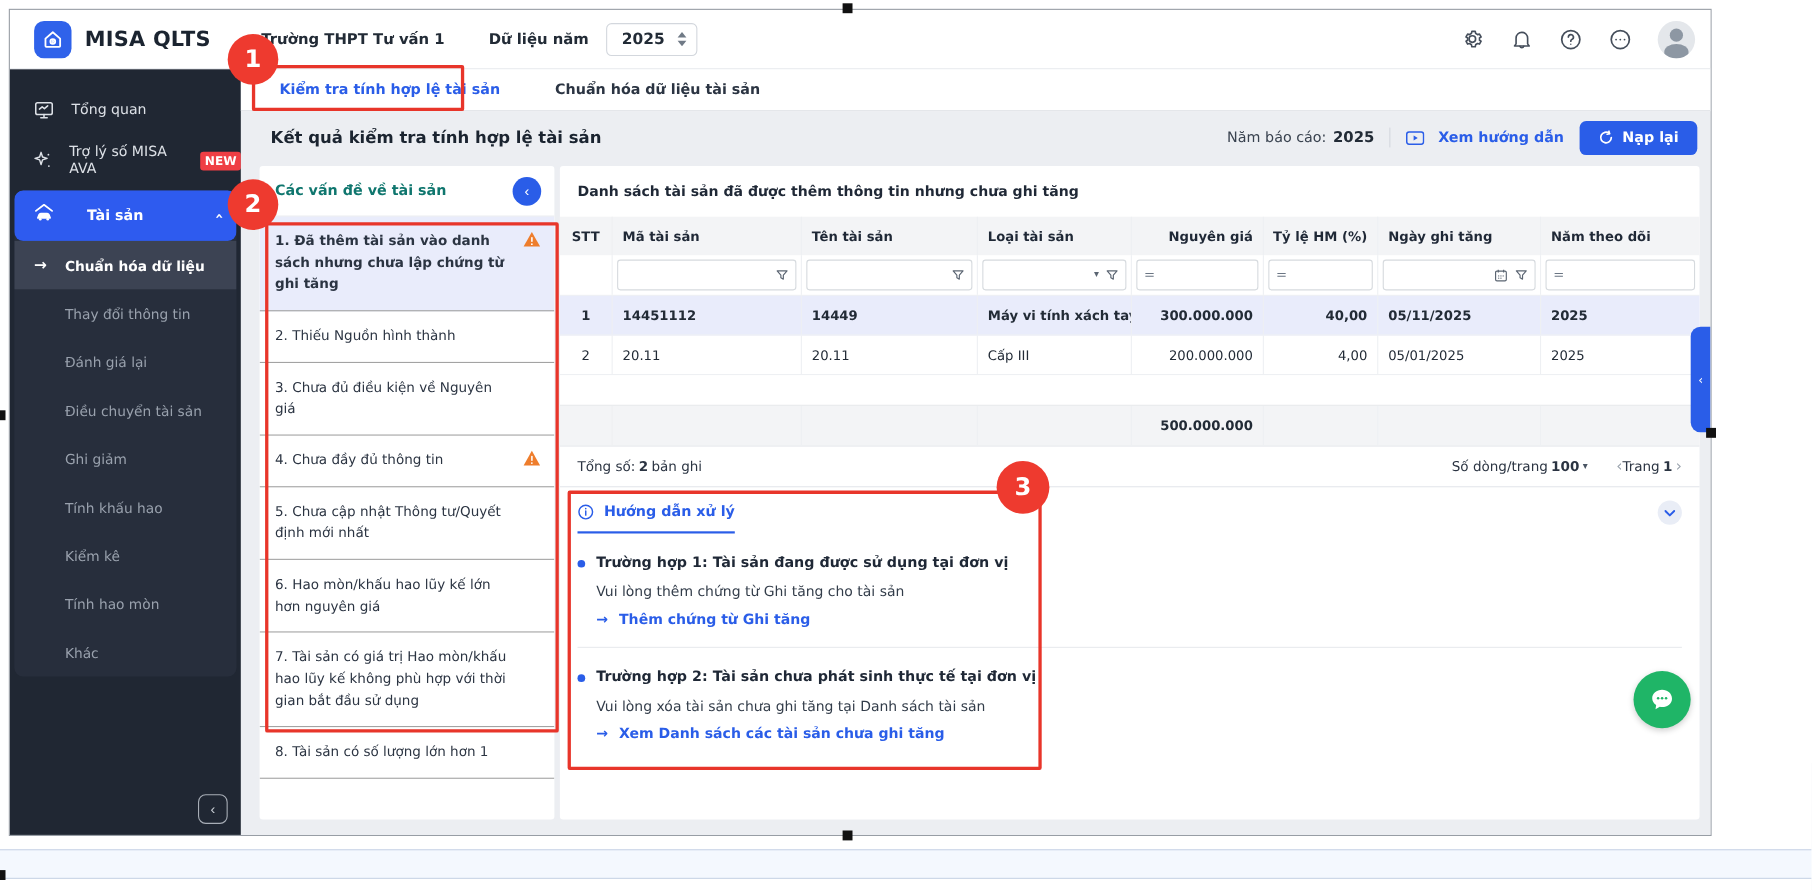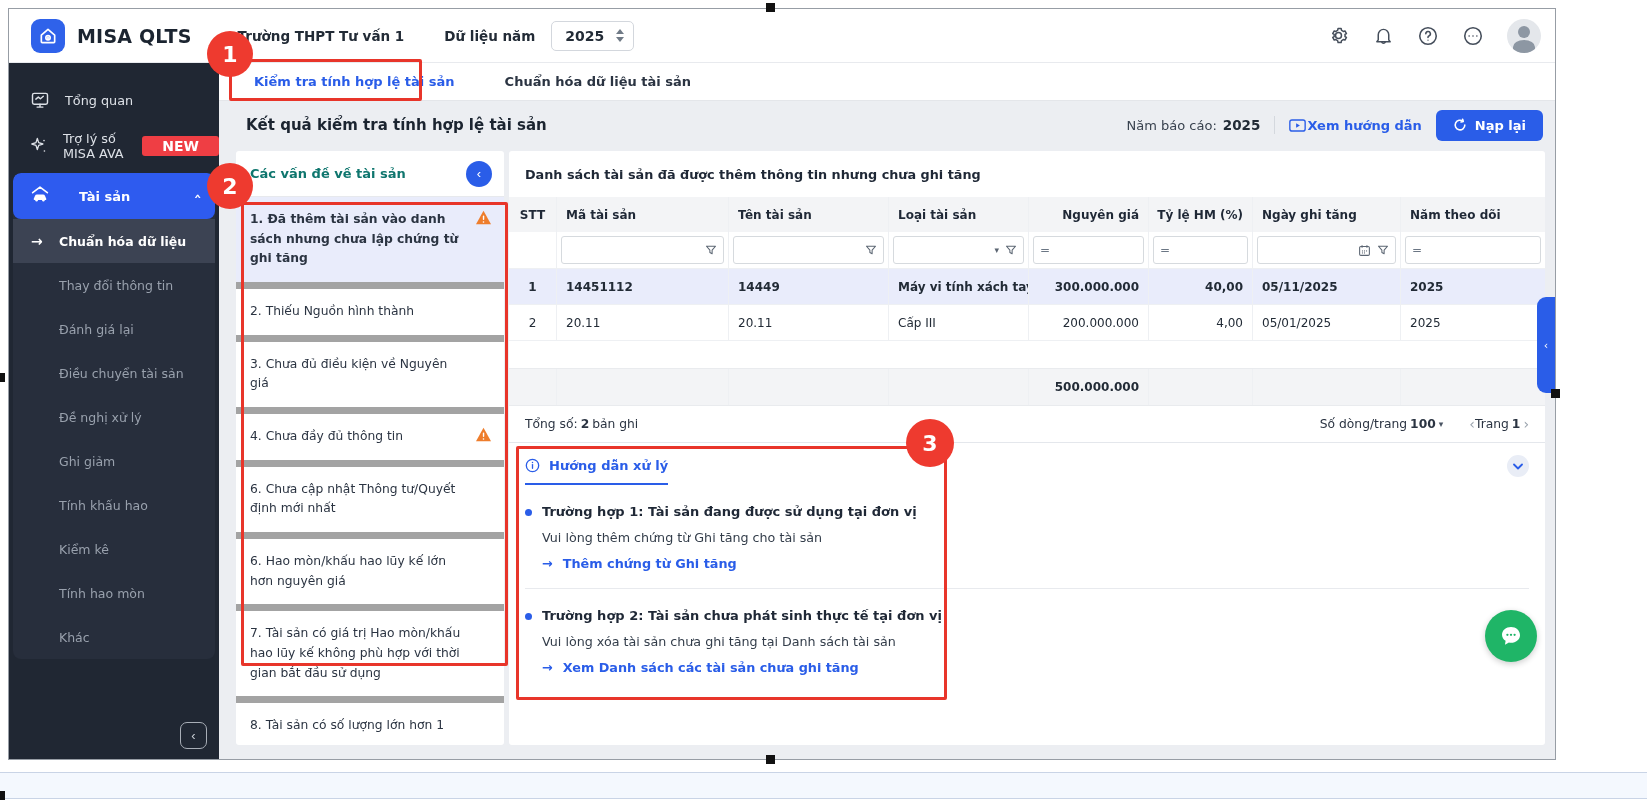--- a/index.html
+++ b/index.html
@@ -24,51 +24,51 @@
   .top-icons { margin-left:auto; display:flex; align-items:center; gap:23px; }
   .tico { width:22px; height:22px; display:flex; align-items:center; justify-content:center; color:#454e5b; cursor:pointer; }
   .avatar { width:34px; height:34px; border-radius:50%; background:#e4e7eb; position:relative; overflow:hidden; cursor:pointer; }
   .avatar .head { position:absolute; left:11px; top:7px; width:12px; height:12px; border-radius:50%; background:#8d97a3; }
   .avatar .bodyp { position:absolute; left:6px; top:21px; width:22px; height:14px; border-radius:50% 50% 0 0; background:#8d97a3; }
 
   
   .sidebar { position:absolute; left:0; top:54px; width:210px; bottom:0; background:#202733; }
   .nav-item { height:46px; display:flex; align-items:center; gap:14px; padding-left:20px; color:#dde1e7; font-size:12.8px; cursor:pointer; }
   .nav-item .nico { width:22px; display:flex; justify-content:center; }
-  .badge-new { background:#ef3e44; color:#fff; font-size:14px; font-weight:700; border-radius:3px; padding:2px 20px; margin-left:2px; }
+  .badge-new { background:#ef3e44; color:#fff; font-size:11px; font-weight:700; border-radius:3px; padding:2px 4px; margin-left:2px; }
   .nav-group { margin:4px 4px 0 4px; background:#272e3c; border-radius:8px; overflow:hidden; }
   .nav-parent { height:46px; display:flex; align-items:center; gap:28px; padding:0 14px 0 16px; background:#2e5bef; color:#fff; font-weight:700; font-size:13px; border-radius:8px; cursor:pointer; }
   .nav-parent .chev { margin-left:auto; font-size:13px; display:inline-block; transform:rotate(90deg); }
   .sub-item { height:44px; display:flex; align-items:center; padding-left:46px; color:#99a1ad; font-size:12.5px; cursor:pointer; position:relative; }
   .sub-item.active { background:#3c4353; color:#fff; font-weight:700; }
   .sub-item.active .arr { position:absolute; left:18px; color:#fff; font-size:14px; }
   .collapse-btn { position:absolute; right:12px; bottom:10px; width:27px; height:27px; border-radius:7px; border:1.5px solid #a8aeb7; background:transparent; color:#c8cdd4; font-size:13px; display:flex; align-items:center; justify-content:center; cursor:pointer; }
 
   
   .main { position:absolute; left:210px; top:54px; right:0; bottom:0; background:#eceef2; display:flex; flex-direction:column;justify-content:center; }
   .tabbar { height:38px; background:#fff; border-bottom:1px solid #e4e6ea; display:flex; align-items:center; padding-left:10px; flex:0 0 auto; }
   .tab { padding:0 25px; font-size:13px; font-weight:700; color:#2b3442; cursor:pointer; line-height:38px; }
   .tab.active { color:#2a5de8; }
   .pagehead { height:48px; display:flex; align-items:center; padding:0 12px 0 27px; flex:0 0 auto; }
   .ptitle { font-size:15px; font-weight:700; color:#1b2430; }
   .phright { margin-left:auto; display:flex; align-items:center; gap:14px; }
   .rylbl { font-size:13px; color:#39424f; }
   .ryval { font-size:13.5px; font-weight:700; margin-left:-8px; }
   .vline { width:1px; height:18px; background:#d4d8de; }
-  .guide-link { display:flex; align-items:center; gap:1px; color:#2a5de8; font-size:13px; font-weight:700; cursor:pointer; text-decoration:none; }
+  .guide-link { display:flex; align-items:center; gap:12px; color:#2a5de8; font-size:13px; font-weight:700; cursor:pointer; text-decoration:none; }
   .reload-btn { display:flex; align-items:center; gap:8px; background:#2a5de8; color:#fff; border:none; border-radius:6px; padding:8px 17px; font-size:13px; font-weight:700; cursor:pointer; font-family:inherit; }
 
   .panel-row { flex:1; display:flex; gap:5px; margin:2px 10px 14px 17px; min-height:0; }
 
   
   .issues-panel { width:268px; flex:0 0 auto; background:#fff; border-radius:3px; overflow:hidden; }
   .ip-head { height:46px; display:flex; align-items:center; justify-content:space-between; padding:0 12px 0 14px; border-bottom:1px solid #e7e9ed; }
   .ip-title { font-size:13px; font-weight:700; color:#0f766e; }
   .ip-collapse { width:26px; height:26px; border-radius:50%; background:#2a5de8; color:#fff; border:none; font-size:13px; display:flex; align-items:center; justify-content:center; cursor:pointer; }
-  .issue-item { position:relative; padding:13px 36px 13px 14px; border-bottom:7px solid #a3a3a3; font-size:12.3px; line-height:1.6; color:#2b3442; cursor:pointer; }
+  .issue-item { position:relative; padding:13px 36px 13px 14px; border-bottom:1px solid #a3a3a3; font-size:12.3px; line-height:1.6; color:#2b3442; cursor:pointer; }
   .issue-item.active { background:#e9ecfb; font-weight:700; }
   .warn-ico { position:absolute; right:12px; top:13px; }
 
   
   .grid-panel { flex:1; background:#fff; border-radius:3px; position:relative; min-width:0; display:flex; flex-direction:column; }
   .gp-title { height:46px; display:flex; align-items:center; padding:0 16px; font-size:12.8px; font-weight:700; color:#1f2836; flex:0 0 auto; }
   .grow { display:grid; grid-template-columns:48px 172px 160px 140px 120px 104px 148px 1fr; flex:0 0 auto; }
   .cell { display:flex; align-items:center; padding:0 9px; border-right:1px solid #eef0f3; overflow:hidden; white-space:nowrap; text-overflow:ellipsis; font-size:12px; min-width:0; }
   .cell:last-child { border-right:none; }
   .num { justify-content:flex-end; }
@@ -220,23 +220,20 @@
           <div class="sub-item">
               <span>Thay đổi thông tin</span>
             </div>
           <div class="sub-item">
               <span>Đánh giá lại</span>
             </div>
           <div class="sub-item">
               <span>Điều chuyển tài sản</span>
             </div>
           <div class="sub-item">
-              <span>Đề nghị xử lý</span>
-            </div>
-          <div class="sub-item">
               <span>Ghi giảm</span>
             </div>
           <div class="sub-item">
               <span>Tính khấu hao</span>
             </div>
           <div class="sub-item">
               <span>Kiểm kê</span>
             </div>
           <div class="sub-item">
               <span>Tính hao mòn</span>
@@ -300,21 +297,21 @@
           <div class="issue-item"><span>2. Thiếu Nguồn hình thành</span></div>
           <div class="issue-item"><span>3. Chưa đủ điều kiện về Nguyên giá</span></div>
           <div class="issue-item">
             <span>4. Chưa đầy đủ thông tin</span>
             <span class="warn-ico"><svg width="17" height="15" viewBox="0 0 20 18">
                   <path d="M10 1 L19 17 H1 Z" fill="#ee7d2c"></path>
                   <rect x="9.2" y="6.5" width="1.7" height="5.5" rx="0.8" fill="#fff"></rect>
                   <circle cx="10" cy="14.4" r="1" fill="#fff"></circle>
                 </svg></span>
           </div>
-          <div class="issue-item"><span>6. Chưa cập nhật Thông tư/Quyết định mới nhất</span></div>
+          <div class="issue-item"><span>5. Chưa cập nhật Thông tư/Quyết định mới nhất</span></div>
           <div class="issue-item"><span>6. Hao mòn/khấu hao lũy kế lớn hơn nguyên giá</span></div>
           <div class="issue-item"><span>7. Tài sản có giá trị Hao mòn/khấu hao lũy kế không phù hợp với thời gian bắt đầu sử dụng</span></div>
           <div class="issue-item"><span>8. Tài sản có số lượng lớn hơn 1</span></div>
         </section>
 
         <section class="grid-panel">
           <div class="gp-title">Danh sách tài sản đã được thêm thông tin nhưng chưa ghi tăng</div>
 
           <div class="grow tbl-head">
             <div class="cell ctr">STT</div>

